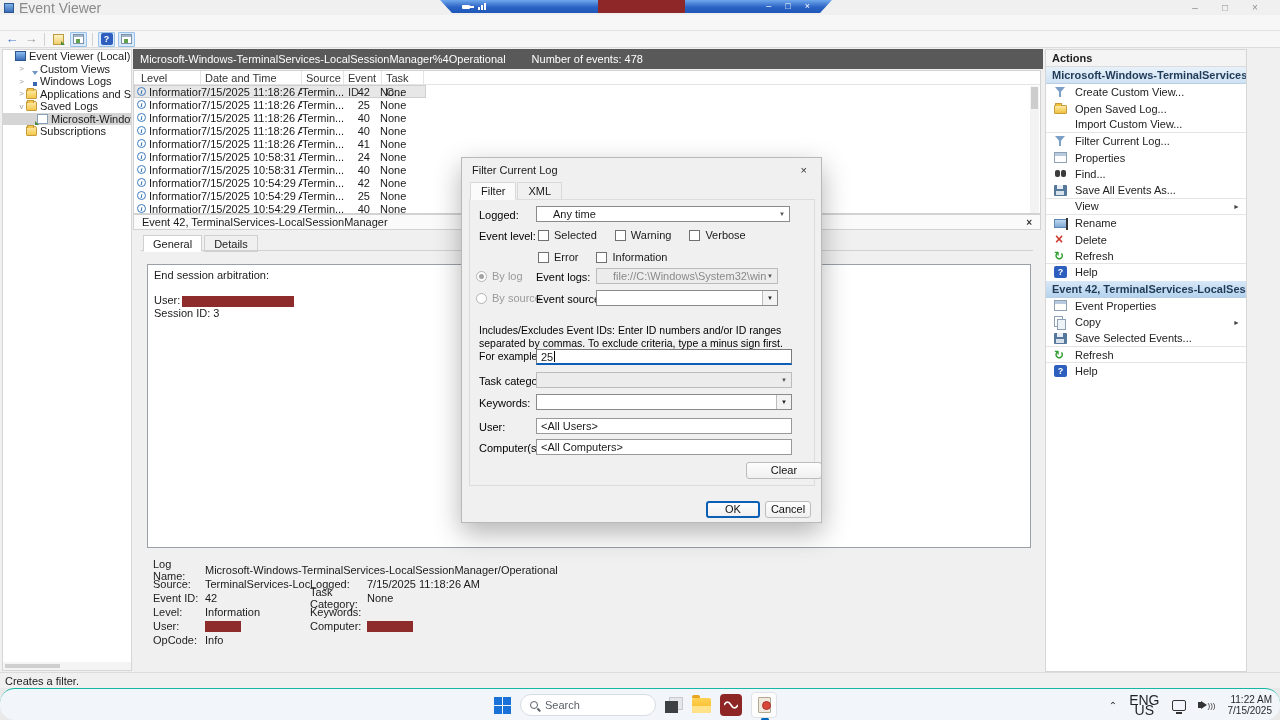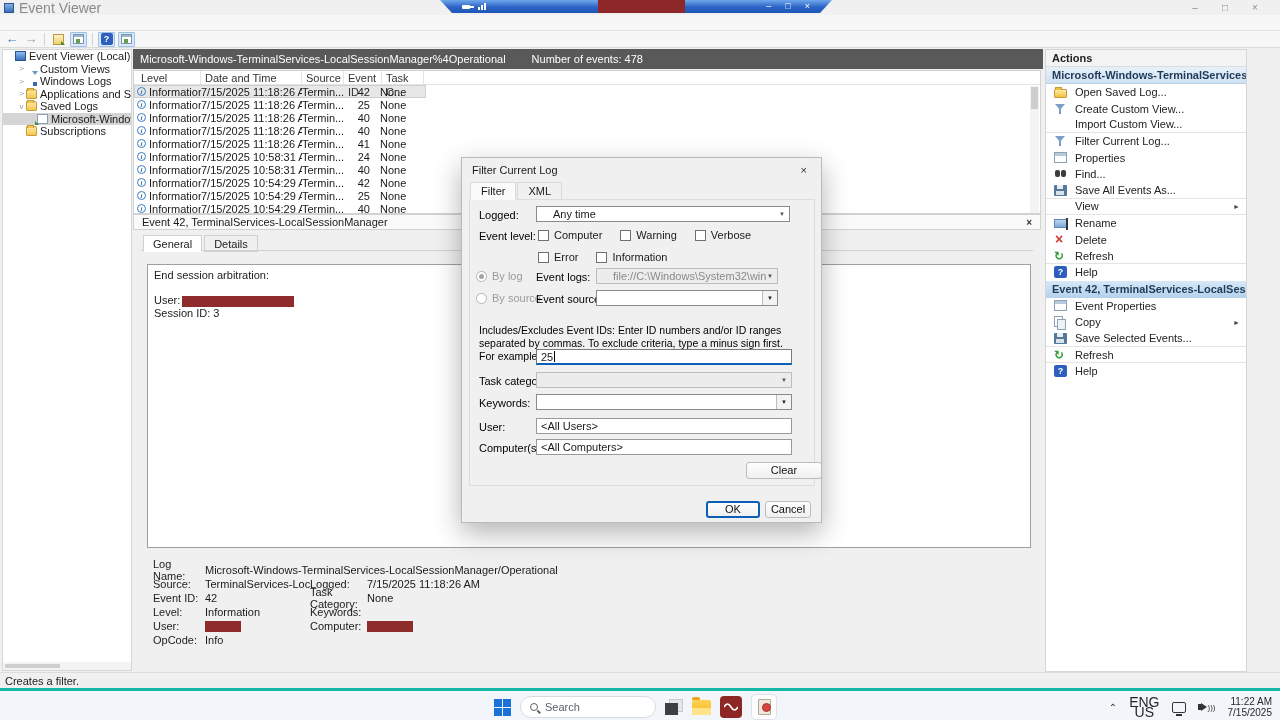--- a/index.html
+++ b/index.html
@@ -148,21 +148,21 @@
   .radio.sel::after { content:""; position:absolute; left:2px; top:2px; width:5px; height:5px; border-radius:50%; background:#a3a3a3; }
   .r-wrap { position:absolute; display:flex; align-items:center; gap:5px; color:#9a9a9a; }
   .txt { position:absolute; height:16px; background:#fff; border:1px solid #999; display:flex; align-items:center; padding-left:4px; }
   .txt.focus { border-color:#7a7a7a; border-bottom:2px solid #0b5fb4; }
   .caret { width:1px; height:11px; background:#000; display:inline-block; margin-left:1px; }
   .dlg-note { position:absolute; left:17px; top:166px; width:322px; line-height:13px; font-size:10.5px; color:#000; }
   .btn-std { position:absolute; height:17px; background:linear-gradient(#fdfdfd,#f0f0f0); border:1px solid #bcbcbc; border-radius:3px; text-align:center; line-height:15px; color:#111; }
   .btn-std.default { border:2px solid #0b5fb4; line-height:13px; }
 
   
-  #taskbar { position:absolute; left:0; top:688px; width:1280px; height:32px; background:#f2f6fb; border-top:3px solid #14b8a6; }
+  #taskbar { position:absolute; left:0; top:688px; width:1280px; height:32px; background:#f2f6fb; border-top:1px solid #14b8a6;border-radius:15px; }
   .tb-icons { position:absolute; left:494px; top:0; height:32px; display:flex; align-items:center; gap:9px; }
   .start-ic { width:17px; height:17px; display:grid; grid-template-columns:8px 8px; grid-gap:1px; }
   .start-ic i { background:#1a72d8; display:block; height:8px; }
   .search-pill { width:136px; height:22px; background:#fff; border:1px solid #d8dce2; border-radius:12px; display:flex; align-items:center; padding-left:9px; gap:7px; color:#5a5f66; }
   .mag { width:8px; height:8px; border:1.5px solid #5a5f66; border-radius:50%; position:relative; flex:0 0 8px; }
   .mag::after { content:""; position:absolute; left:6px; top:7px; width:4px; height:1.5px; background:#5a5f66; transform:rotate(45deg); }
   .tv-ic { width:18px; height:16px; position:relative; }
   .tv-ic::before { content:""; position:absolute; right:0; top:0; width:12px; height:11px; background:#e4e6ea; border:1px solid #c6c9cf; }
   .tv-ic::after { content:""; position:absolute; left:0; bottom:0; width:13px; height:12px; background:#3d4043; }
   .fe-ic { width:19px; height:15px; background:linear-gradient(#ffd153,#f6b725); border-radius:2px; position:relative; }
@@ -437,27 +437,27 @@
     </div>
   </div>
 
   <div id="actions">
     <div class="act-title">Actions</div>
     <div class="act-sec-h sec1h">
       <span>Microsoft-Windows-TerminalServices-LocalSessionManage...</span>
 
     </div>
     <div class="act-item">
+        <span class="ic ic-funnel"></span>
+        <span>Create Custom View...</span>
+        <span class="subarrow" style="visibility: hidden;">►</span>
+      </div>
+      <div class="act-item">
         <span class="ic ic-open-folder"></span>
         <span>Open Saved Log...</span>
-        <span class="subarrow" style="visibility: hidden;">►</span>
-      </div>
-      <div class="act-item">
-        <span class="ic ic-funnel"></span>
-        <span>Create Custom View...</span>
         <span class="subarrow" style="visibility: hidden;">►</span>
       </div>
       <div class="act-item sep-after">
         <span class="ic ic-none"></span>
         <span>Import Custom View...</span>
         <span class="subarrow" style="visibility: hidden;">►</span>
       </div>
       <div class="act-item">
         <span class="ic ic-funnel"></span>
         <span>Filter Current Log...</span>
@@ -566,21 +566,21 @@
   <span class="dlg-lbl" style="left:17px;top:51px;">Logged:</span>
   <div class="combo" style="left:74px;top:48px;width:254px;">
     <span>Any time</span>
     <span class="arrow">▼</span>
   </div>
 
   <span class="dlg-lbl" style="left:17px;top:72px;">Event level:</span>
   <div class="cb-wrap" style="left:76px;top:71px;gap:18px;">
     <span style="display:flex;align-items:center;gap:5px;">
         <span class="cb"></span>
-        <span>Computer</span>
+        <span>Selected</span>
       </span>
       <span style="display:flex;align-items:center;gap:5px;">
         <span class="cb"></span>
         <span>Warning</span>
       </span>
       <span style="display:flex;align-items:center;gap:5px;">
         <span class="cb"></span>
         <span>Verbose</span>
       </span>
   </div>

